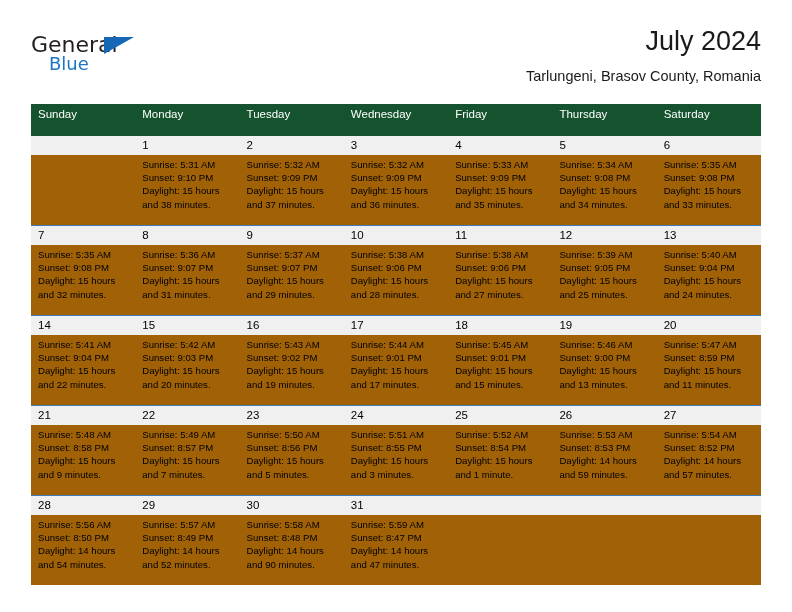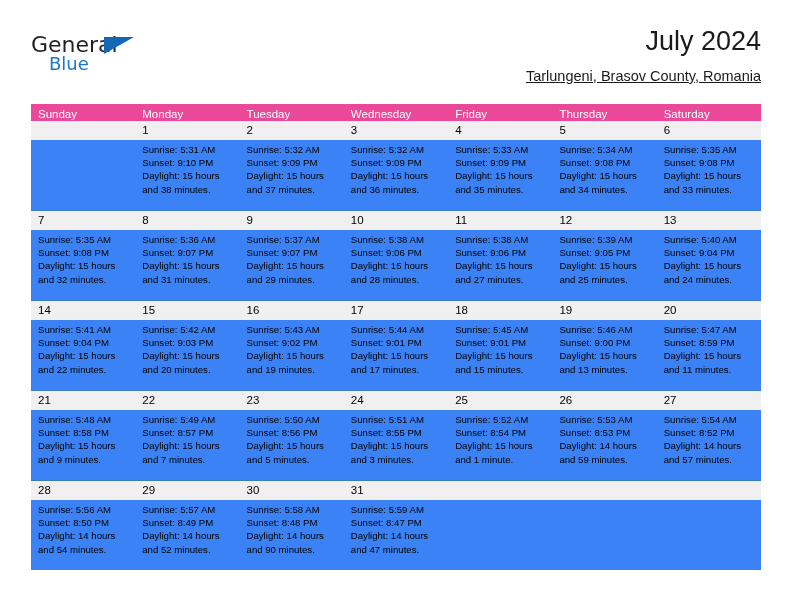--- a/index.html
+++ b/index.html
@@ -80,36 +80,35 @@
     line-height: 34px;
     white-space: nowrap;
   }
   .cal-subtitle {
     font-size: 14.5px;
     color: #1a1a1a;
     font-weight: 400;
     line-height: 20px;
     margin-top: 8px;
     white-space: nowrap;
-    text-decoration: underline;
   }
 
   
   .calendar {
     position: absolute;
     left: 31px;
     top: 104px;
     width: 730px;
   }
 
   .dow-row {
     display: flex;
     width: 730px;
-    height: 17px;
-    background: #ec4899;
+    height: 32px;
+    background: #14532d;
   }
   .dow-cell {
     flex: 1 1 0;
     color: #ffffff;
     font-size: 11.5px;
     line-height: 20px;
     padding-left: 7px;
     box-sizing: border-box;
     white-space: nowrap;
     overflow: hidden;
@@ -136,21 +135,21 @@
     line-height: 19px;
     color: #000000;
     padding-left: 7px;
     box-sizing: border-box;
   }
 
   .detail-band {
     display: flex;
     width: 730px;
     height: 70px;
-    background: #3b82f6;
+    background: #a16207;
   }
   .detail-cell {
     flex: 1 1 0;
     padding: 3px 6px 0 7px;
     box-sizing: border-box;
     font-size: 9.6px;
     line-height: 13.2px;
     color: #000000;
   }
   .detail-cell div {

